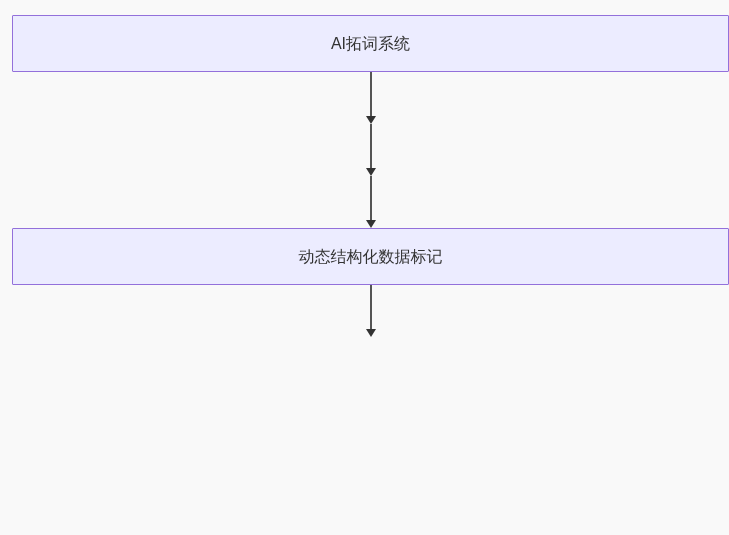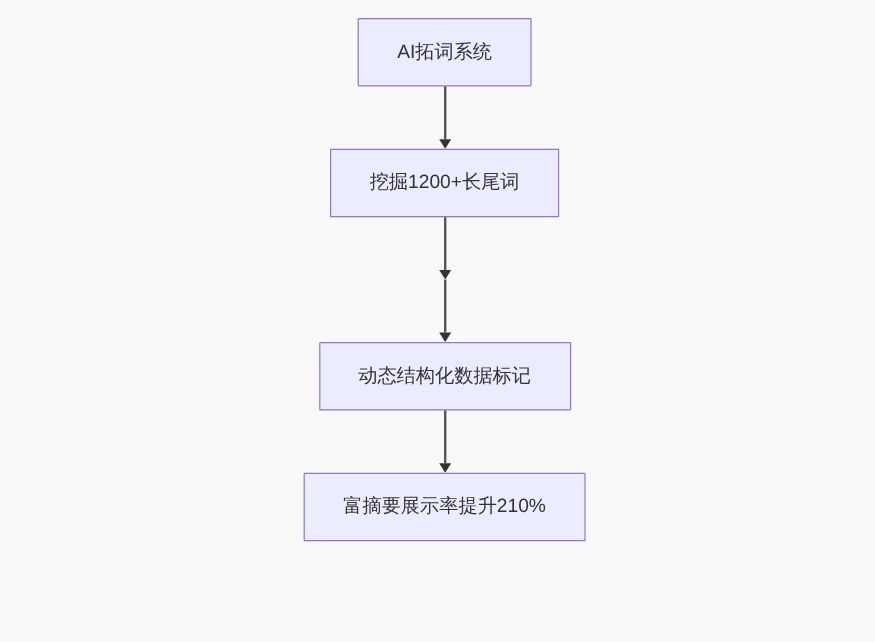--- a/index.html
+++ b/index.html
@@ -13,21 +13,20 @@
     font-family: "Liberation Sans", "DejaVu Sans", sans-serif;
     overflow: hidden;
   }
   .canvas {
     position: relative;
     width: 729px;
     height: 402px;
     box-sizing: border-box;
     display: flex;
     flex-direction: column;
-    align-items: center;
     padding-top: 15px;
     padding-left: 12px; 
   }
   .node {
     box-sizing: border-box;
     background: #ECECFF;
     border: 1px solid #9370DB;
     border-radius: 1px;
     color: #333333;
     font-size: 16px;
@@ -62,35 +61,33 @@
 
 <div class="canvas">
 
   <div class="node">AI拓词系统</div>
 
   <div class="arrow">
     <div class="shaft"></div>
     <div class="head"></div>
   </div>
 
-  <div class="node">挖掘1200+长尾词</div>
 
   <div class="arrow">
     <div class="shaft"></div>
     <div class="head"></div>
   </div>
 
 
   <div class="arrow">
     <div class="shaft"></div>
     <div class="head"></div>
   </div>
 
   <div class="node">动态结构化数据标记</div>
 
   <div class="arrow">
     <div class="shaft"></div>
     <div class="head"></div>
   </div>
 
-  <div class="node">富摘要展示率提升210%</div>
 
 </div>
 
 </body></html>

